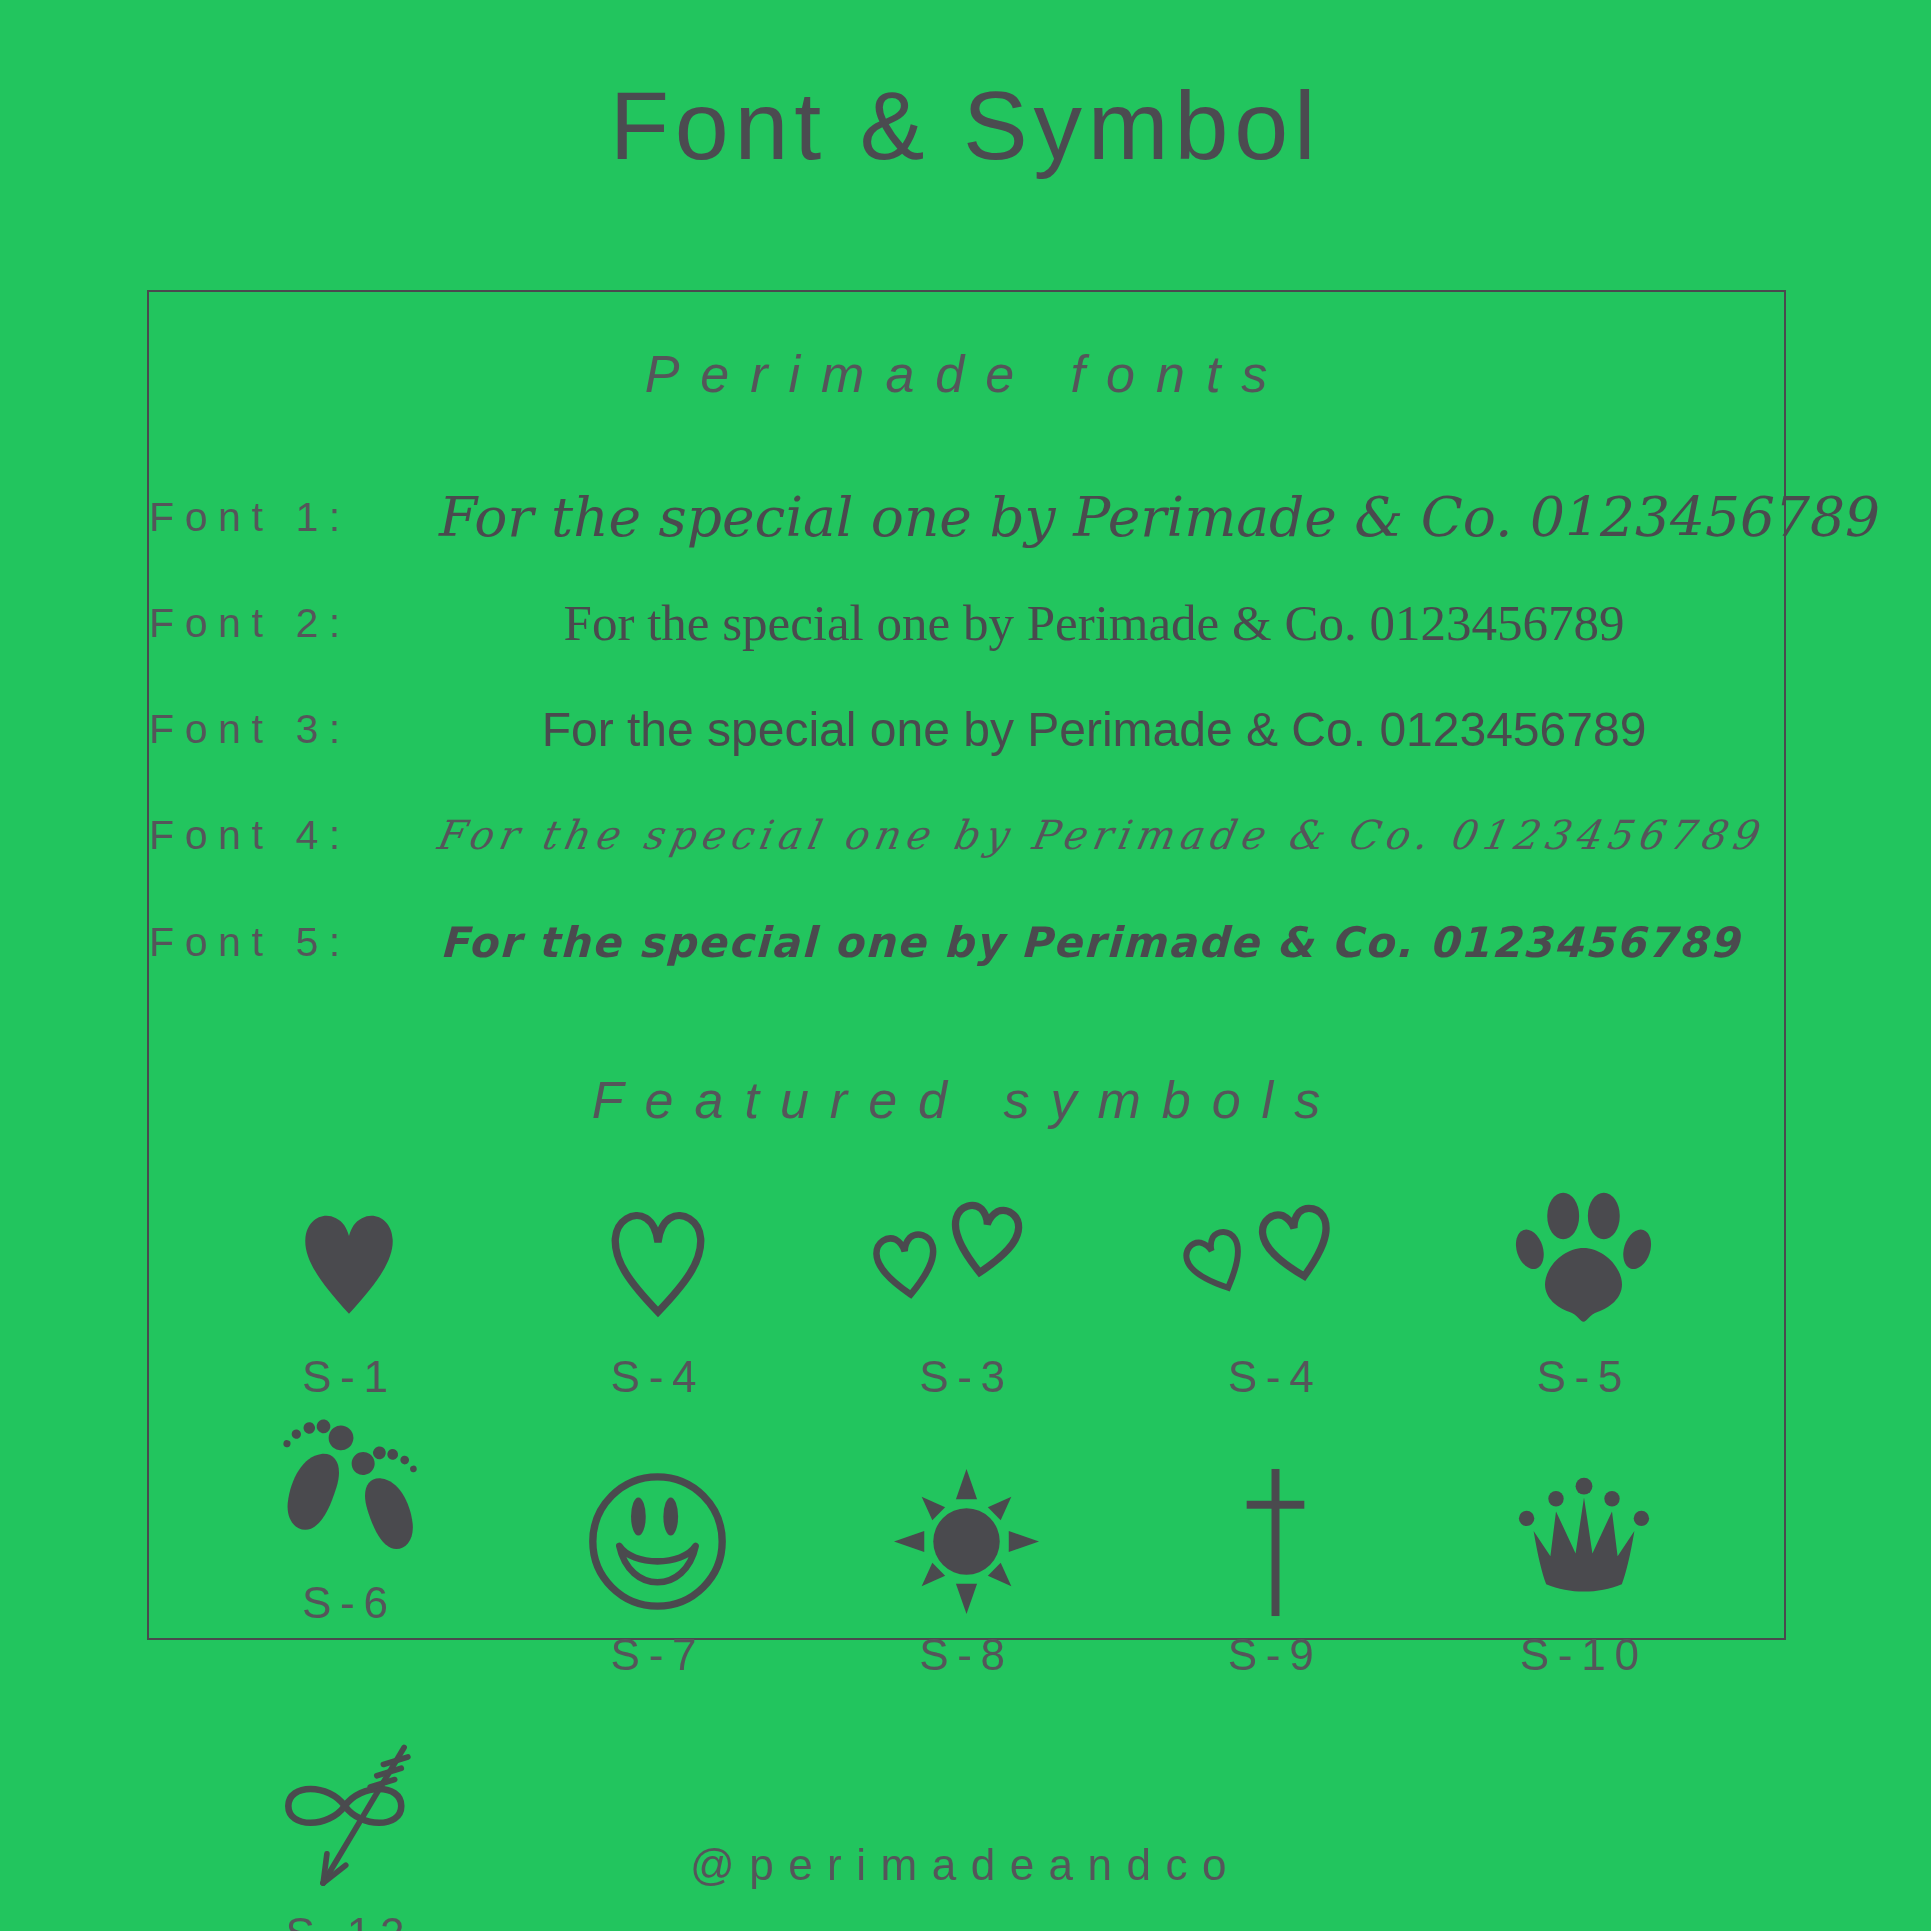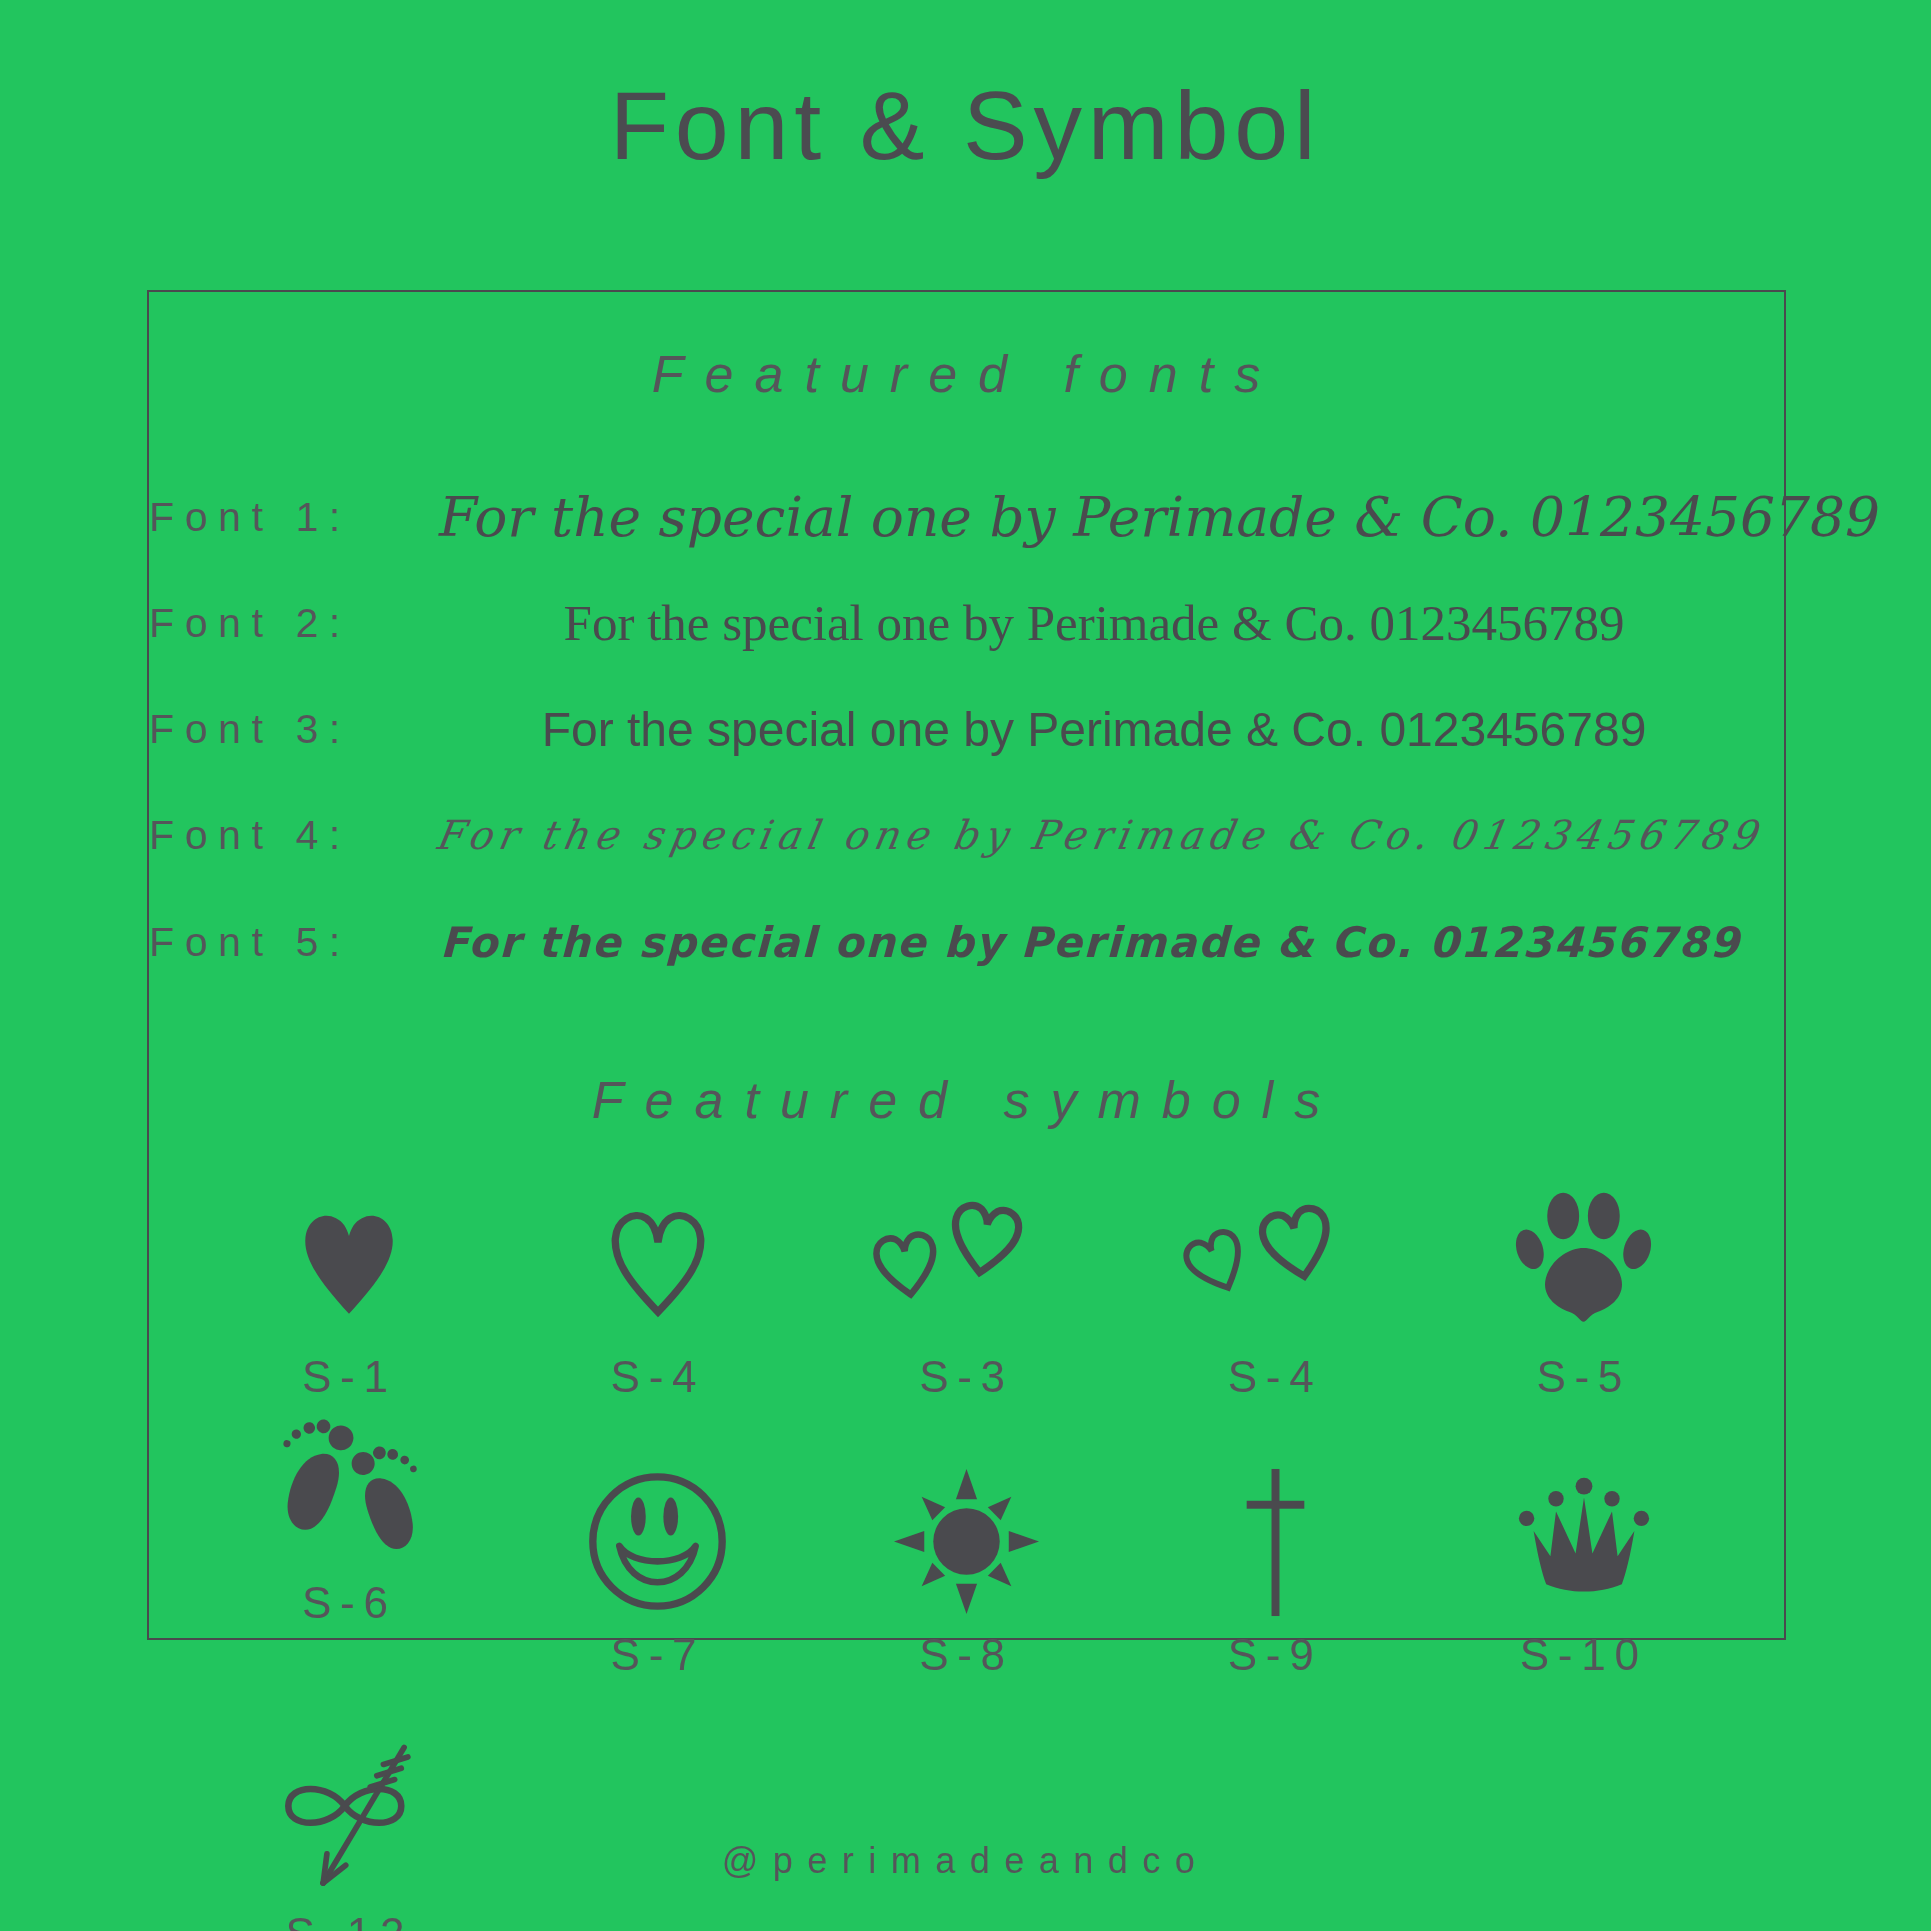--- a/index.html
+++ b/index.html
@@ -67,36 +67,36 @@
   .row2 .sym-icon { height:154px; margin-top:63px; }
   .sym-label {
     margin-top:7.7px;
     font-size:44px; letter-spacing:8.7px;
     color:#55555a;
   }
   .row2 .sym-label { margin-top:11.6px; }
   .handle {
     position:absolute; top:1840px; left:0; width:100%;
     text-align:center;
-    font-size:36px; letter-spacing:14.5px;
+    font-size:44px; letter-spacing:14.5px;
     color:#55555a;
   }
   svg .ink { fill:#4a4a4e; }
   svg .line { fill:none; stroke:#4a4a4e; }
 </style>
 </head>
 <body>
 
 <div class="canvas">
 
   <div class="title">Font &amp; Symbol</div>
 
   <div class="frame">
 
-    <div class="section-heading fonts-heading">Featured fonts</div>
+    <div class="section-heading fonts-heading">Perimade fonts</div>
 
     <div class="font-row" style="top:172px">
       <span class="font-label">Font 1:</span>
       <span class="font-sample f1">For the special one by Perimade &amp; Co. 0123456789</span>
     </div>
     <div class="font-row" style="top:278px">
       <span class="font-label">Font 2:</span>
       <span class="font-sample f2">For the special one by Perimade &amp; Co. 0123456789</span>
     </div>
     <div class="font-row" style="top:384px">

